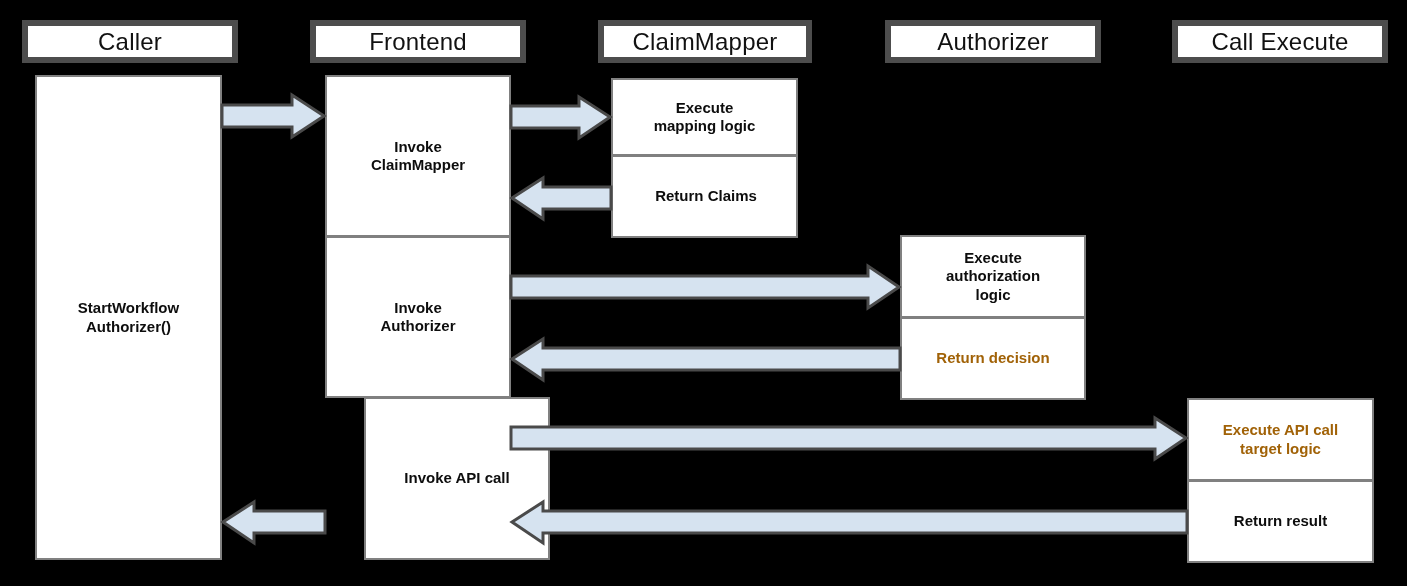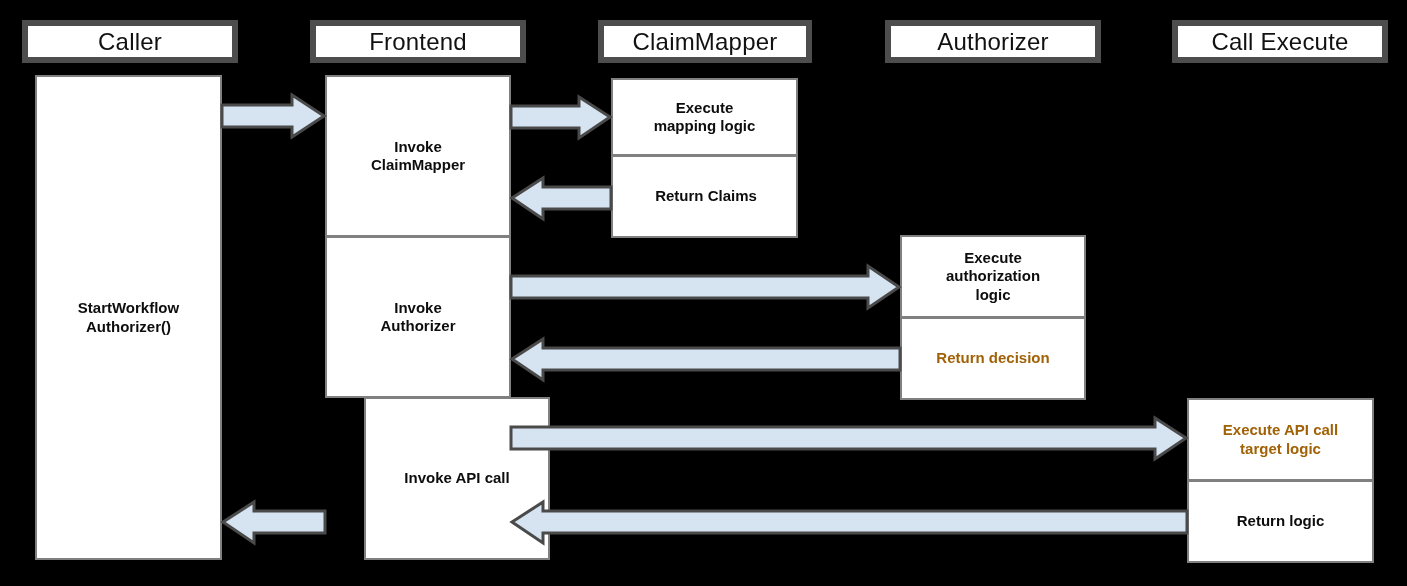--- a/index.html
+++ b/index.html
@@ -135,21 +135,21 @@
   <div class="step-box" style="left: 900px; top: 317px; width: 186px; height: 83px; background: rgb(255, 255, 255); border-color: rgb(128, 128, 128); color: #a16207;">
     <span class="step-text">Return decision</span>
   </div>
 
   <div class="step-box" style="left: 1187px; top: 398px; width: 187px; height: 83px; background: rgb(255, 255, 255); border-color: rgb(128, 128, 128); color: #a16207;">
     <span class="step-text">Execute API call
 target logic</span>
   </div>
 
   <div class="step-box" style="left: 1187px; top: 480px; width: 187px; height: 83px; background: rgb(255, 255, 255); border-color: rgb(128, 128, 128); color: rgb(13, 13, 13);">
-    <span class="step-text">Return logic</span>
+    <span class="step-text">Return result</span>
   </div>
 
   <div class="arrow" style="left:222px; top:94px; width:103px; height:44px;">
     <svg width="103" height="44" viewBox="0 0 103 44" preserveAspectRatio="none">
       <polygon points="0,11 70,11 70,1 102,22 70,43 70,33 0,33" fill="#d6e3f0" stroke="#4a4a4a"></polygon>
     </svg>
   </div>
 
   <div class="arrow" style="left:511px; top:96px; width:100px; height:43px;">
     <svg width="100" height="43" viewBox="0 0 100 43" preserveAspectRatio="none">

